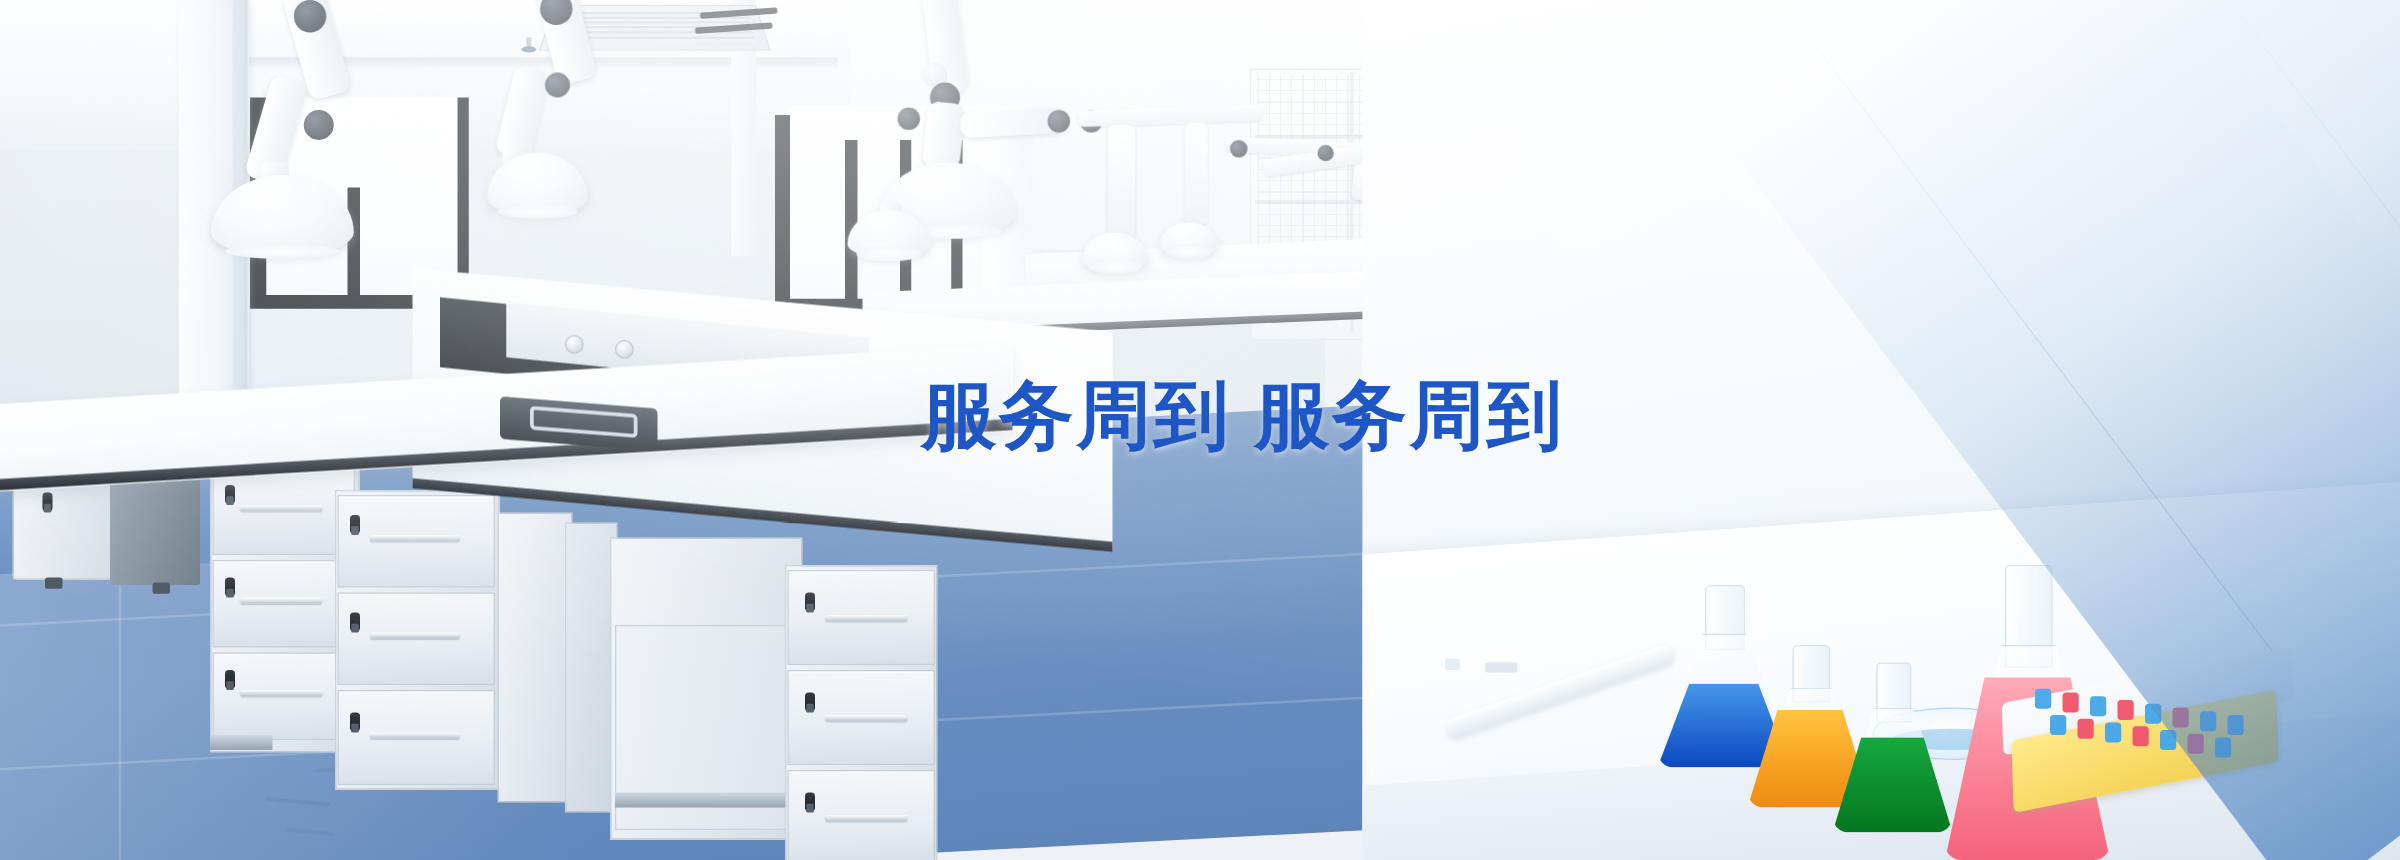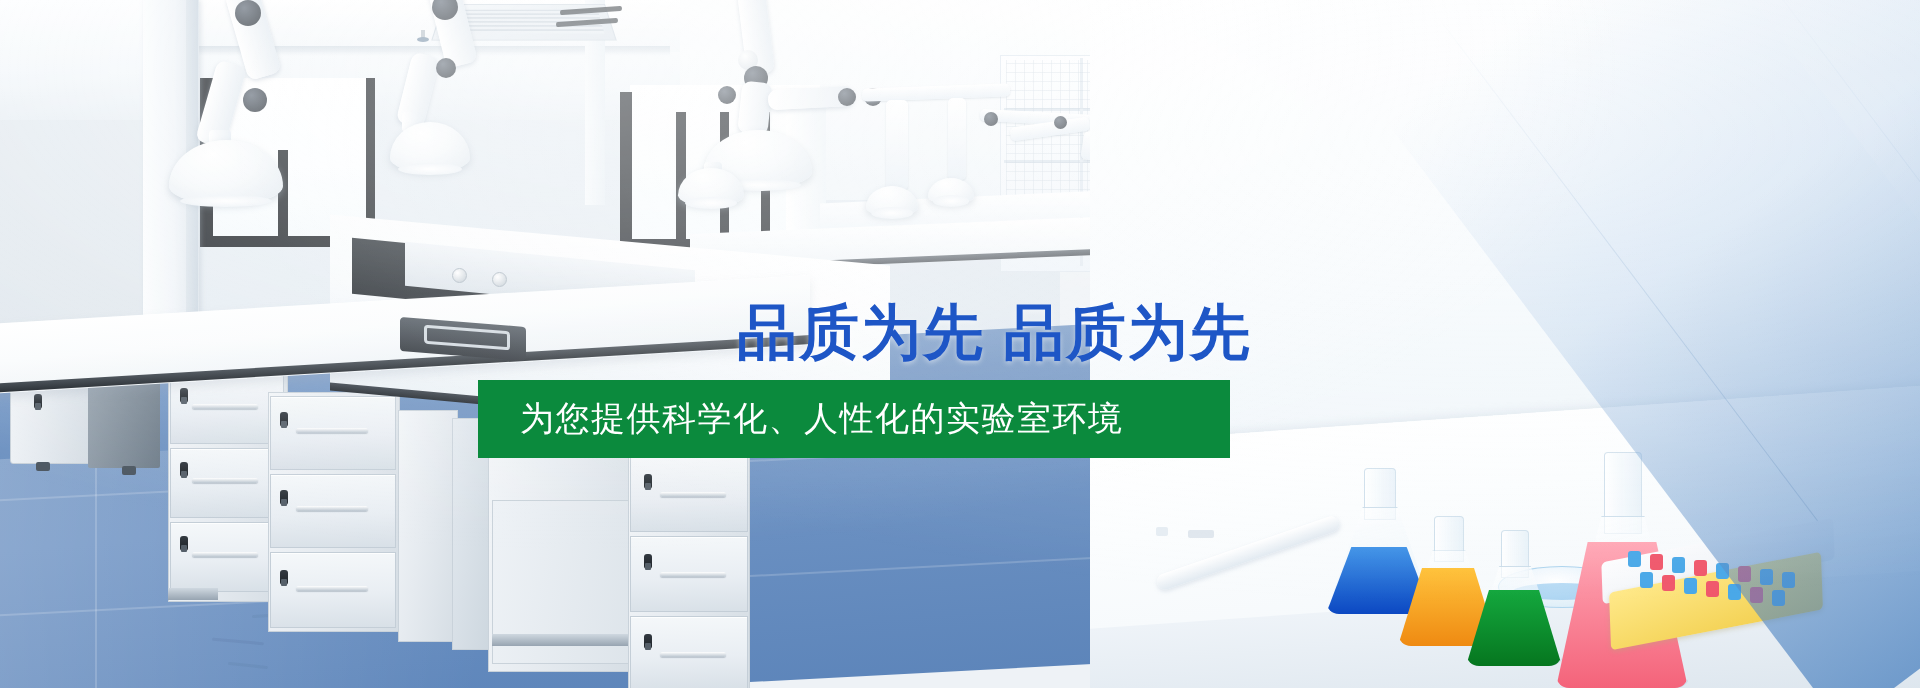--- a/index.html
+++ b/index.html
@@ -692,20 +692,17 @@
     <div class="diag diag-b"></div>
     <div class="diag diag-a"></div>
     <div class="diag-line"></div>
     <div class="diag-line2"></div>
 
     <div class="soft-light"></div>
   </div>
 
   <div class="txt">
 
-    <div class="cn-main">品质为先 品质为先</div>
-
-    <div class="green-bar">
-      <span>为您提供科学化、人性化的实验室环境</span>
-    </div>
+    <div class="cn-main">服务周到 服务周到</div>
+
   </div>
 
 </div>
 
 </body></html>

